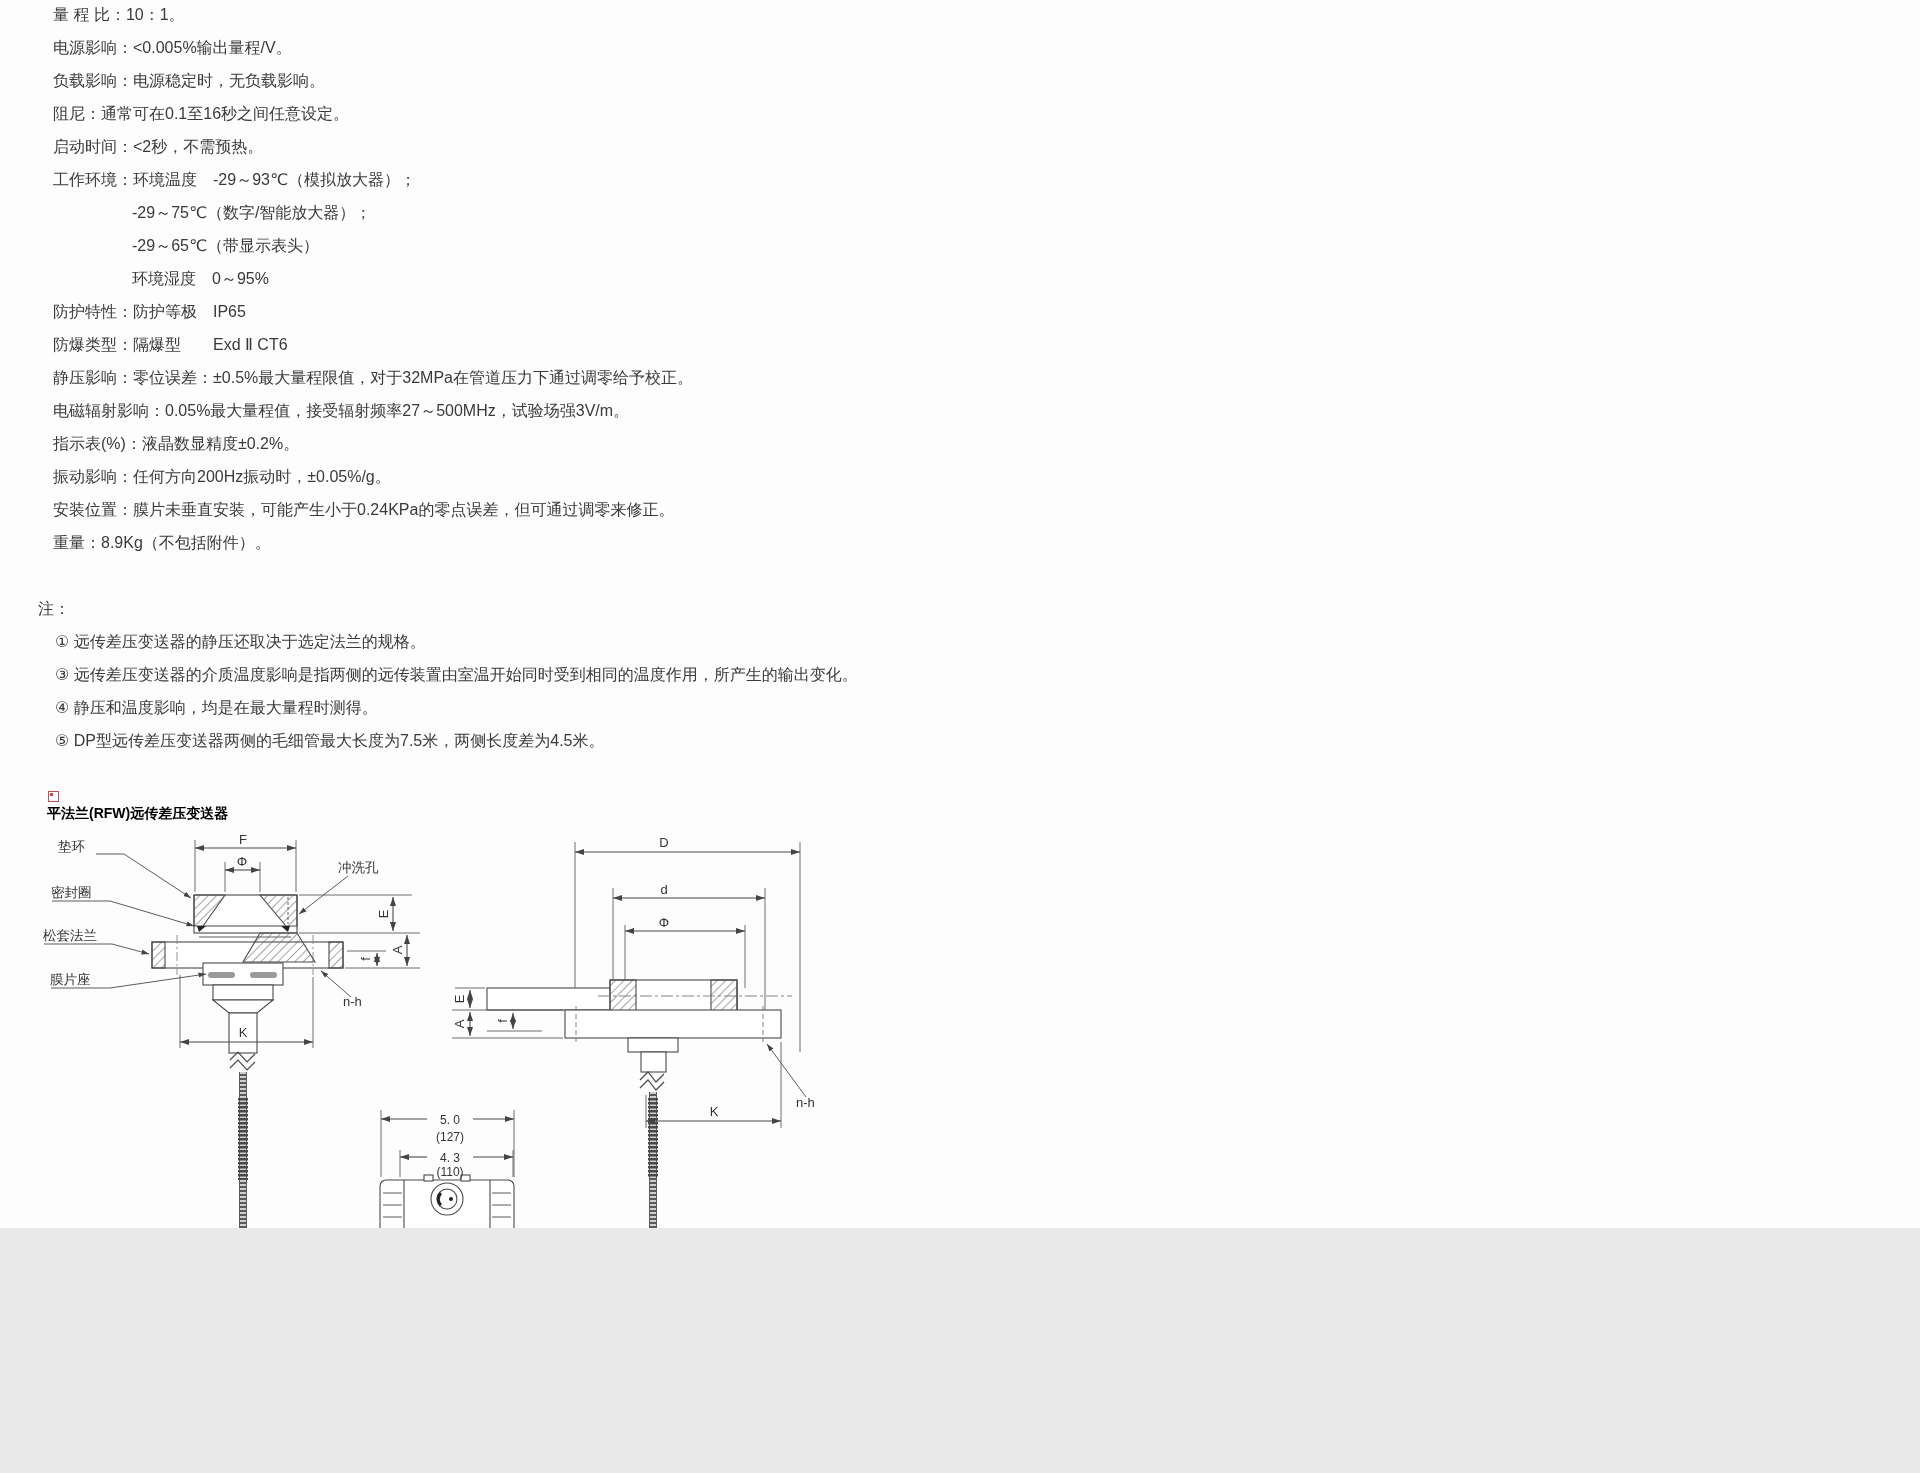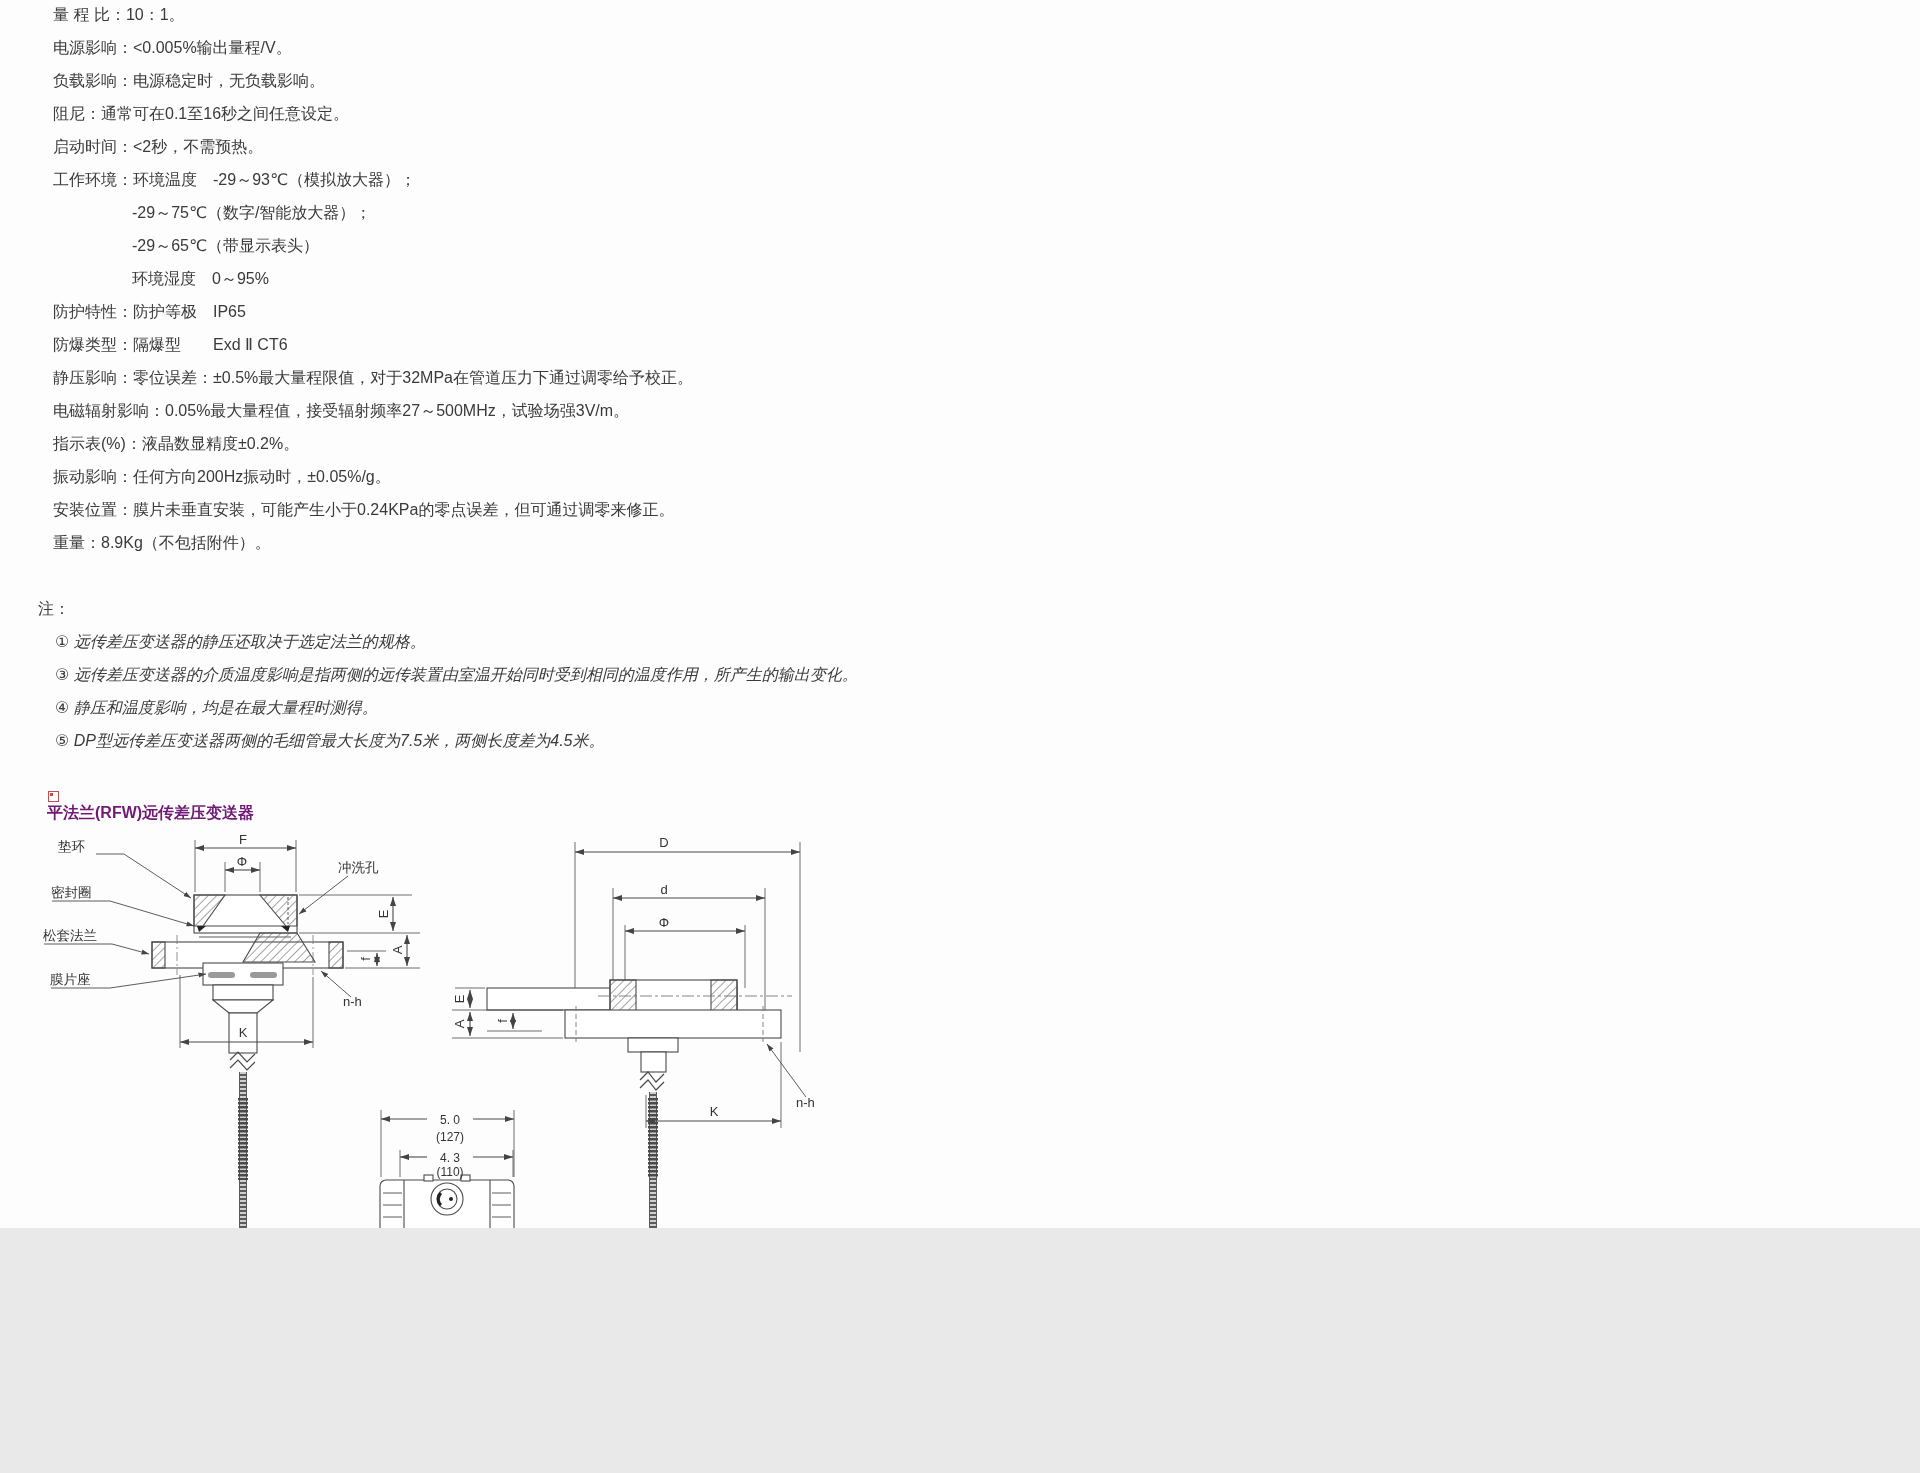--- a/index.html
+++ b/index.html
@@ -3,22 +3,22 @@
 <meta charset="utf-8">
 <style>
   html,body{margin:0;padding:0;background:#e9e9e9;}
   .page{position:relative;width:1920px;height:1228px;background:#fdfdfd;overflow:hidden;
         font-family:"Liberation Sans","DejaVu Sans",sans-serif;color:#3a3a3a;}
   .specs{position:absolute;left:53px;top:-2px;}
   .specs .tline{height:33px;line-height:33px;font-size:16px;white-space:pre;}
   .specs .tline.ind{margin-left:79px;}
   .notes{position:absolute;left:38px;top:592px;}
   .notes .note-title{height:33px;line-height:33px;font-size:16px;}
-  .notes .tline{height:33px;line-height:33px;font-size:16px;margin-left:17px;white-space:pre;font-style:italic;}
-  .heading{position:absolute;left:47px;top:802px;font-size:16px;font-weight:bold;color:#701a75;line-height:22px;}
+  .notes .tline{height:33px;line-height:33px;font-size:16px;margin-left:17px;white-space:pre;}
+  .heading{position:absolute;left:47px;top:802px;font-size:14px;font-weight:bold;color:#000000;line-height:22px;}
   .broken-img{position:absolute;left:48px;top:791px;width:9px;height:9px;border:1px solid #c05050;background:#fff;}
   .broken-img:before{content:"";position:absolute;left:1px;top:1px;width:3px;height:3px;background:#cc4444;}
   .drawing{position:absolute;left:0;top:830px;}
   .caption{position:absolute;left:870px;top:1452px;font-size:15px;color:#333;}
   .bottom-bar{position:absolute;left:150px;top:1456px;width:330px;height:12px;background:#3c3c3c;}
   svg text{fill:#333;}
   .dim{font-size:13px;}
   .cjk{font-size:13.5px;}
   .small{font-size:12px;}
 </style>

